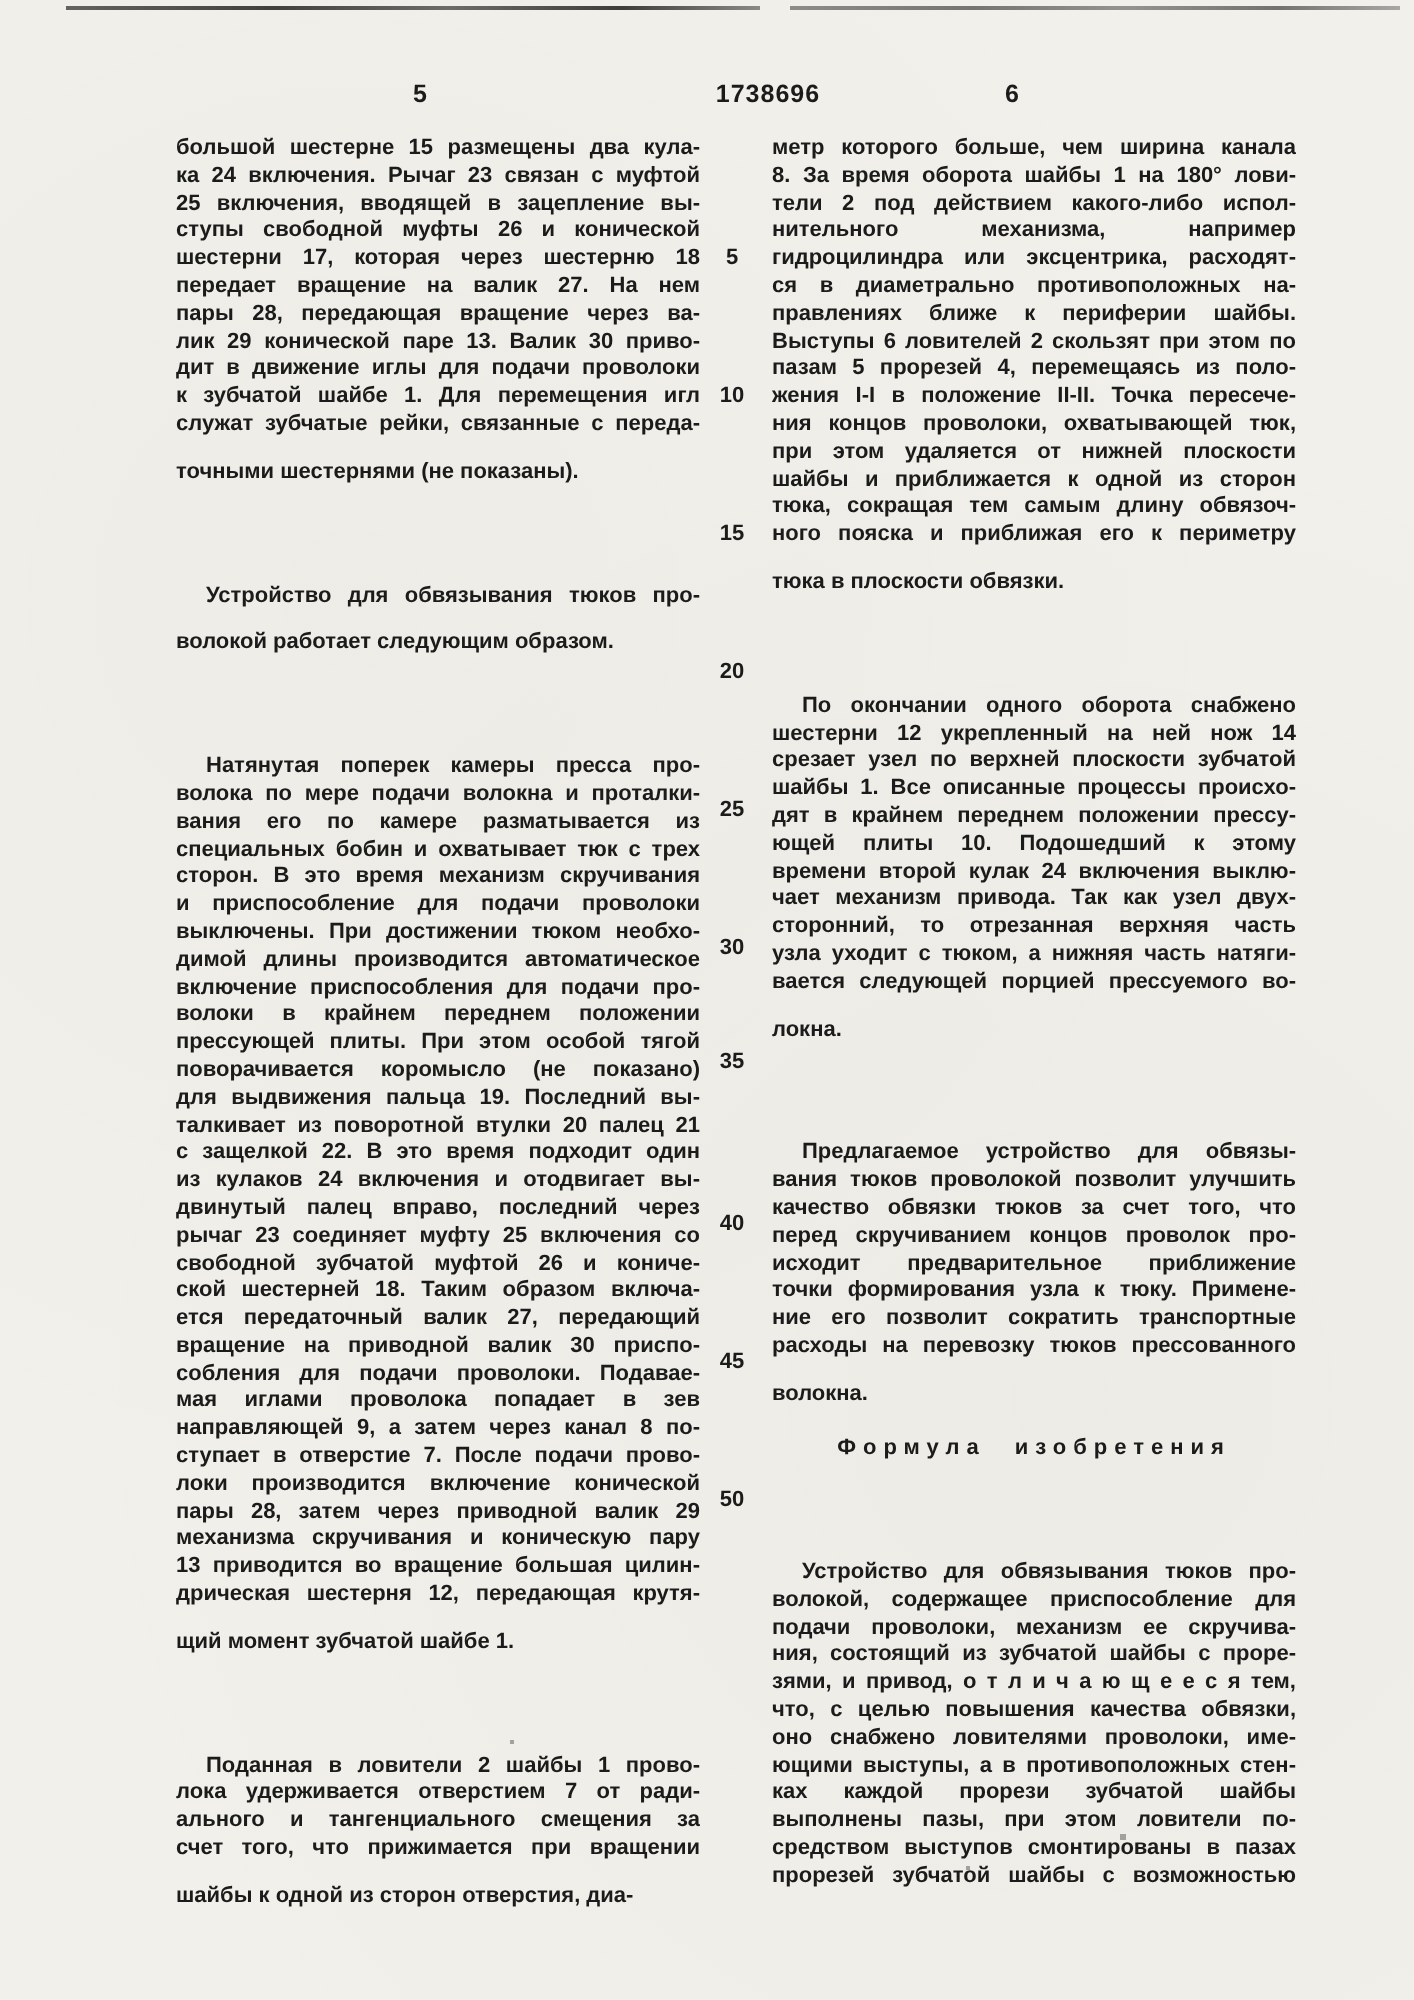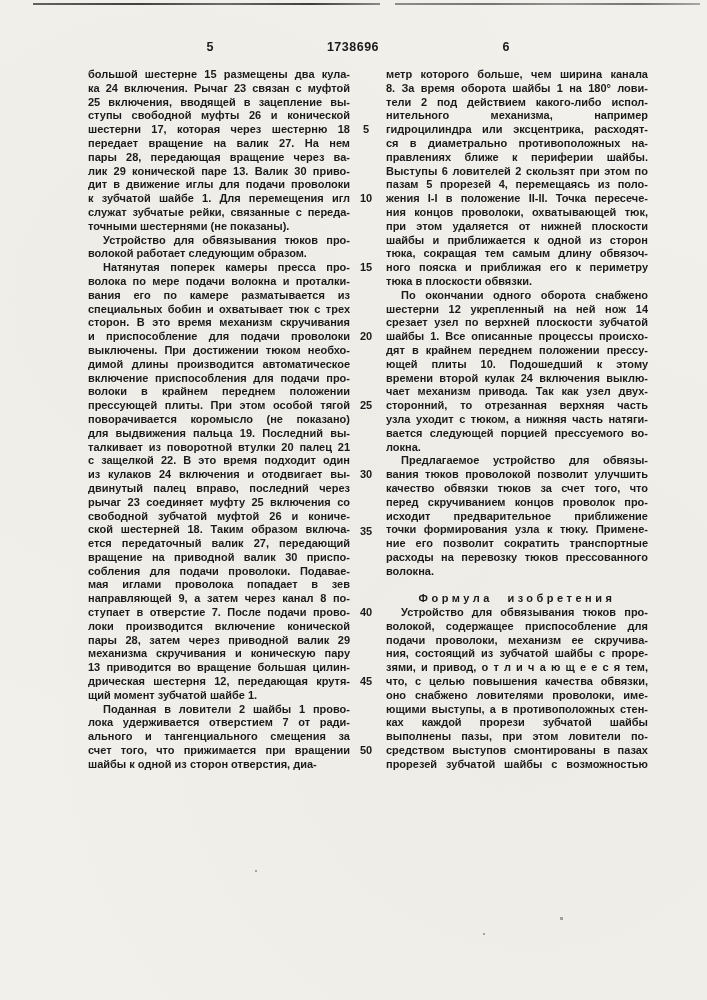--- a/index.html
+++ b/index.html
@@ -14,33 +14,33 @@
     overflow:hidden;
   }
   .scanline { position:absolute; height:2px; background:linear-gradient(90deg,#4a4a4a,#222 30%,#555 55%,#1e1e1e 80%,#777); opacity:.85; }
   .scanline.seg1 { left:33px; top:3px; width:347px; }
   .scanline.seg2 { left:395px; top:3px; width:305px; opacity:.6; }
   .speck { position:absolute; background:#555; opacity:.5; }
 
   .header { position:absolute; top:40px; left:0; width:707px; height:16px; font-size:12.5px; }
   .header .hnum { position:absolute; text-align:center; }
   .hnum.left  { left:198px; width:24px; }
-  .hnum.mid   { left:313px; width:80px; letter-spacing:.5px; }
+  .hnum.mid   { left:344px; width:80px; letter-spacing:.5px; }
   .hnum.right { left:494px; width:24px; }
 
   .column { position:absolute; top:68px; width:262px; font-size:11px; }
   .column.left  { left:88px; }
   .column.right { left:386px; }
   .tline {
     height:13.8px; line-height:13.8px;
     text-align:justify; text-align-last:justify;
     overflow:hidden; white-space:normal;
   }
-  .tline.flush  { text-align-last:left; }
-  .tline.indent { text-indent:15px; }
+  .tline.flush  { text-align-last:left;margin-top:10px; }
+  .tline.indent { text-indent:15px;margin-top:48px; }
   .tline.center { text-align:center; text-align-last:center; letter-spacing:3.5px; word-spacing:8px; }
 
   .gutter { position:absolute; left:352px; top:68px; width:28px; height:740px; font-size:11px; }
   .gutter span { position:absolute; left:0; width:28px; height:13.8px; line-height:13.8px; text-align:center; }
 </style>
 </head>
 <body>
 
 <div class="page">
 

